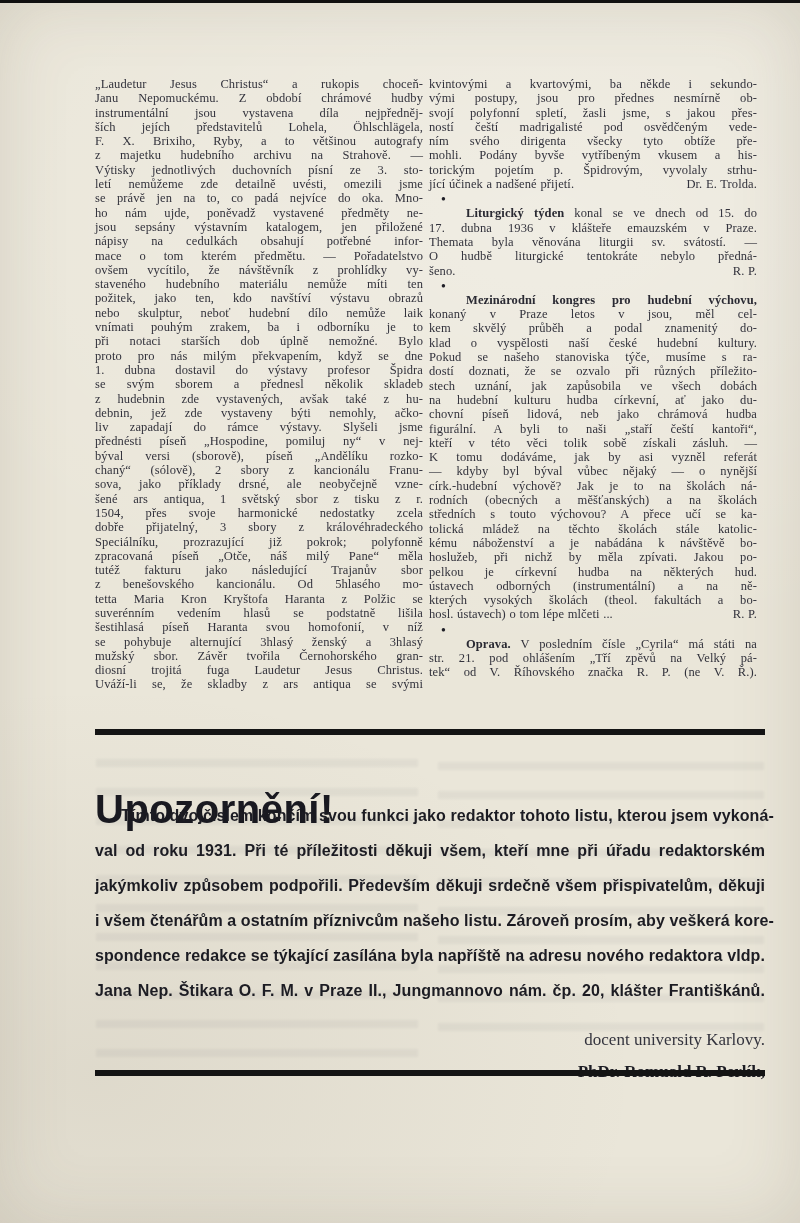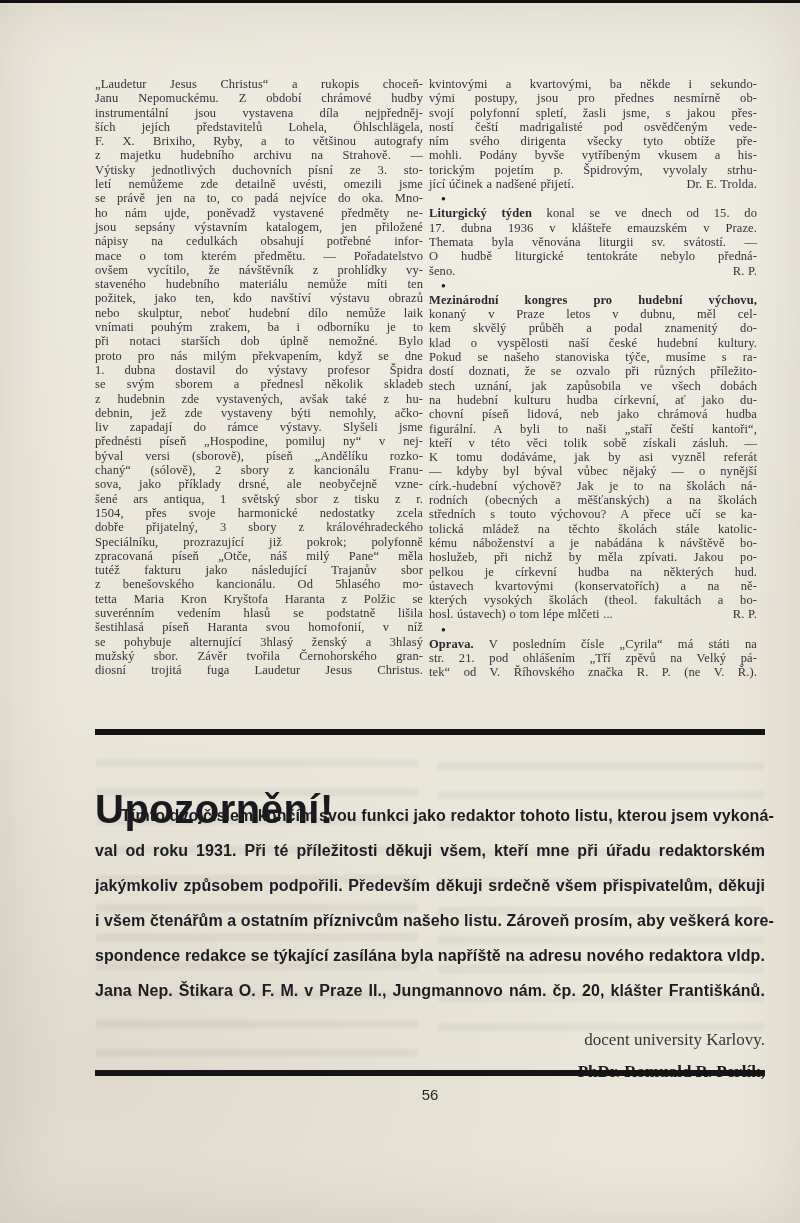--- a/index.html
+++ b/index.html
@@ -27,21 +27,21 @@
   .bleed{position:absolute;opacity:.055;filter:blur(1.3px);pointer-events:none;
     background:repeating-linear-gradient(0deg, transparent 0 21px, #4c4c5a 21px 29px);}
   .bleed-left{left:96px;top:748px;width:322px;height:330px;}
   .bleed-right{left:438px;top:742px;width:326px;height:310px;}
   .content{position:absolute;left:95px;top:0;width:670px;height:100%;}
 
   
   .columns{position:absolute;top:77px;left:0;width:670px;display:flex;gap:6px;}
   .col{width:328px;font-size:12.5px;line-height:14.3px;letter-spacing:.1px;word-spacing:.4px;}
   .col .line{text-align:justify;text-align-last:justify;}
-  .col .line b{font-weight:700;color:#2a2a33;}
+  .col .line b{font-weight:700;color:#2a2a33;margin-left:37px;}
   .col .sig-line{display:flex;justify-content:space-between;text-align:left;text-align-last:auto;gap:8px;}
   .col .sig{white-space:nowrap;}
   .col .ornament{font-size:8px;line-height:15px;height:15px;padding-left:12px;
     text-align:left;text-align-last:left;color:#1e1e26;}
 
   .rule{position:absolute;left:0;width:670px;height:6px;background:var(--rule);}
   .rule-top{top:729px;}
   .rule-bottom{top:1070px;}
 
   
@@ -112,58 +112,59 @@
           <div class="line">Speciálníku, prozrazující již pokrok; polyfonně</div>
           <div class="line">zpracovaná píseň „Otče, náš milý Pane“ měla</div>
           <div class="line">tutéž fakturu jako následující Trajanův sbor</div>
           <div class="line">z benešovského kancionálu. Od 5hlasého mo-</div>
           <div class="line">tetta Maria Kron Kryštofa Haranta z Polžic se</div>
           <div class="line">suverénním vedením hlasů se podstatně lišila</div>
           <div class="line">šestihlasá píseň Haranta svou homofonií, v níž</div>
           <div class="line">se pohybuje alternující 3hlasý ženský a 3hlasý</div>
           <div class="line">mužský sbor. Závěr tvořila Černohorského gran-</div>
           <div class="line">diosní trojitá fuga Laudetur Jesus Christus.</div>
+          <div class="line">Uváží-li se, že skladby z ars antiqua se svými</div>
         </div>
       <div class="col" id="col-right">
           <div class="line">kvintovými a kvartovými, ba někde i sekundo-</div>
           <div class="line">vými postupy, jsou pro přednes nesmírně ob-</div>
           <div class="line">svojí polyfonní spletí, žasli jsme, s jakou přes-</div>
           <div class="line">ností čeští madrigalisté pod osvědčeným vede-</div>
           <div class="line">ním svého dirigenta všecky tyto obtíže pře-</div>
           <div class="line">mohli. Podány byvše vytříbeným vkusem a his-</div>
           <div class="line">torickým pojetím p. Špidrovým, vyvolaly strhu-</div>
           <div class="line sig-line">jící účinek a nadšené přijetí.<span class="sig">Dr. E. Trolda.</span></div>
           <div class="ornament">●</div>
           <div class="line"><b>Liturgický týden</b> konal se ve dnech od 15. do</div>
           <div class="line">17. dubna 1936 v klášteře emauzském v Praze.</div>
           <div class="line">Themata byla věnována liturgii sv. svátostí. —</div>
           <div class="line">O hudbě liturgické tentokráte nebylo předná-</div>
           <div class="line sig-line">šeno.<span class="sig">R. P.</span></div>
           <div class="ornament">●</div>
           <div class="line"><b>Mezinárodní kongres pro hudební výchovu,</b></div>
-          <div class="line">konaný v Praze letos v dubnu, měl cel-</div>
+          <div class="line">konaný v Praze letos v jsou, měl cel-</div>
           <div class="line">kem skvělý průběh a podal znamenitý do-</div>
           <div class="line">klad o vyspělosti naší české hudební kultury.</div>
           <div class="line">Pokud se našeho stanoviska týče, musíme s ra-</div>
           <div class="line">dostí doznati, že se ozvalo při různých příležito-</div>
           <div class="line">stech uznání, jak zapůsobila ve všech dobách</div>
           <div class="line">na hudební kulturu hudba církevní, ať jako du-</div>
           <div class="line">chovní píseň lidová, neb jako chrámová hudba</div>
           <div class="line">figurální. A byli to naši „staří čeští kantoři“,</div>
           <div class="line">kteří v této věci tolik sobě získali zásluh. —</div>
           <div class="line">K tomu dodáváme, jak by asi vyzněl referát</div>
           <div class="line">— kdyby byl býval vůbec nějaký — o nynější</div>
           <div class="line">círk.-hudební výchově? Jak je to na školách ná-</div>
           <div class="line">rodních (obecných a měšťanských) a na školách</div>
           <div class="line">středních s touto výchovou? A přece učí se ka-</div>
           <div class="line">tolická mládež na těchto školách stále katolic-</div>
           <div class="line">kému náboženství a je nabádána k návštěvě bo-</div>
           <div class="line">hoslužeb, při nichž by měla zpívati. Jakou po-</div>
           <div class="line">pelkou je církevní hudba na některých hud.</div>
-          <div class="line">ústavech kvartovými (konservatořích) a na ně-</div>
+          <div class="line">ústavech odborných (instrumentální) a na ně-</div>
           <div class="line">kterých vysokých školách (theol. fakultách a bo-</div>
           <div class="line sig-line">hosl. ústavech) o tom lépe mlčeti ...<span class="sig">R. P.</span></div>
           <div class="ornament">●</div>
           <div class="line"><b>Oprava.</b> V posledním čísle „Cyrila“ má státi na</div>
           <div class="line">str. 21. pod ohlášením „Tří zpěvů na Velký pá-</div>
           <div class="line">tek“ od V. Říhovského značka R. P. (ne V. Ř.).</div>
         </div>
     </section>
 
     <div class="rule rule-top"></div>
@@ -176,16 +177,15 @@
           <div class="notice-line">jakýmkoliv způsobem podpořili. Především děkuji srdečně všem přispivatelům, děkuji</div>
           <div class="notice-line">i všem čtenářům a ostatním příznivcům našeho listu. Zároveň prosím, aby veškerá kore-</div>
           <div class="notice-line">spondence redakce se týkající zasílána byla napříště na adresu nového redaktora vldp.</div>
           <div class="notice-line">Jana Nep. Štikara O. F. M. v Praze II., Jungmannovo nám. čp. 20, klášter Františkánů.</div>
         </div>
       <div class="sig-name">PhDr. Romuald R. Perlík,</div>
       <div class="sig-title">docent university Karlovy.</div>
     </section>
 
     <div class="rule rule-bottom"></div>
-    <div class="page-number">56</div>
 
   </main>
 </div>
 
 </body></html>

